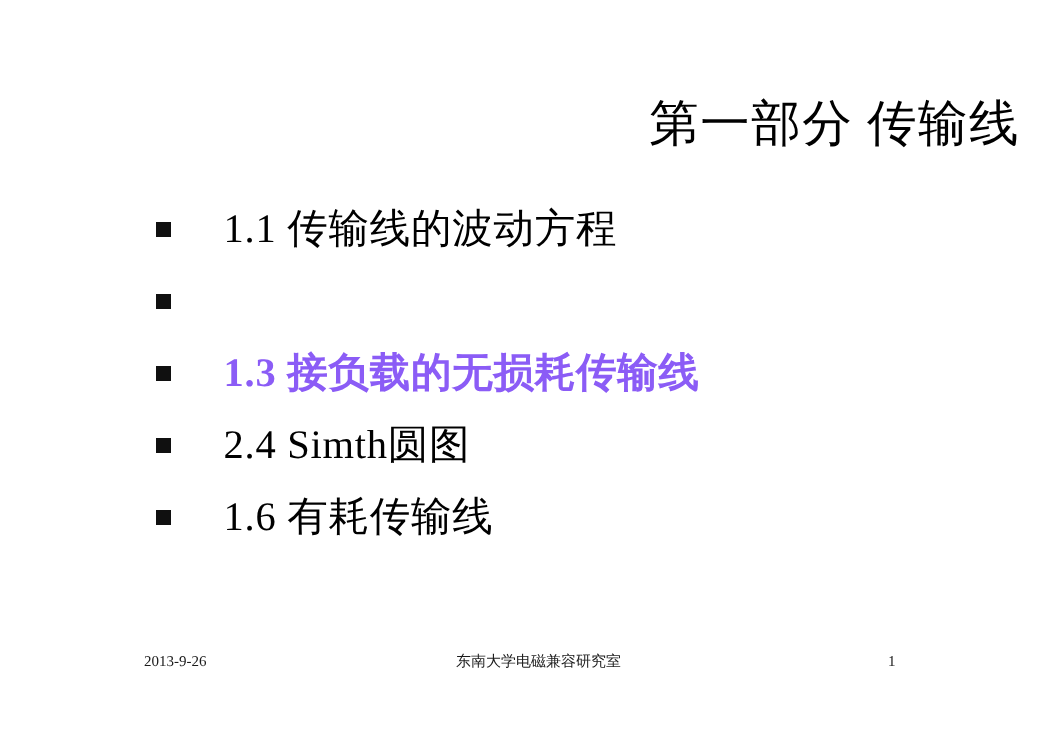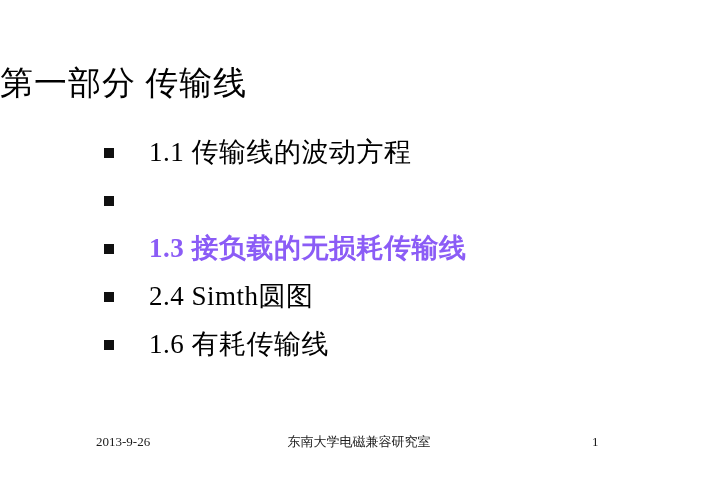--- a/index.html
+++ b/index.html
@@ -14,21 +14,21 @@
     background: #ffffff;
     overflow: hidden;
     font-family: "Liberation Serif", "DejaVu Serif", serif;
     color: #000000;
   }
   .slide-title {
     position: absolute;
     left: 0;
     top: 62px;
     width: 680px;
-    text-align: left;
+    text-align: right;
     font-size: 33px;
     line-height: 42px;
     letter-spacing: 1px;
     font-weight: 400;
     color: #000000;
     white-space: nowrap;
   }
   .bullet-list {
     position: absolute;
     left: 104px;
@@ -59,21 +59,21 @@
   .bullet-item.highlight .bullet-text {
     color: #8b5cf6;
     font-weight: bold;
   }
   .footer {
     position: absolute;
     left: 0;
     top: 432px;
     width: 702px;
     height: 20px;
-    font-size: 13px;
+    font-size: 10px;
     line-height: 20px;
     color: #1a1a1a;
   }
   .footer-date {
     position: absolute;
     left: 96px;
     top: 0;
   }
   .footer-center {
     position: absolute;

